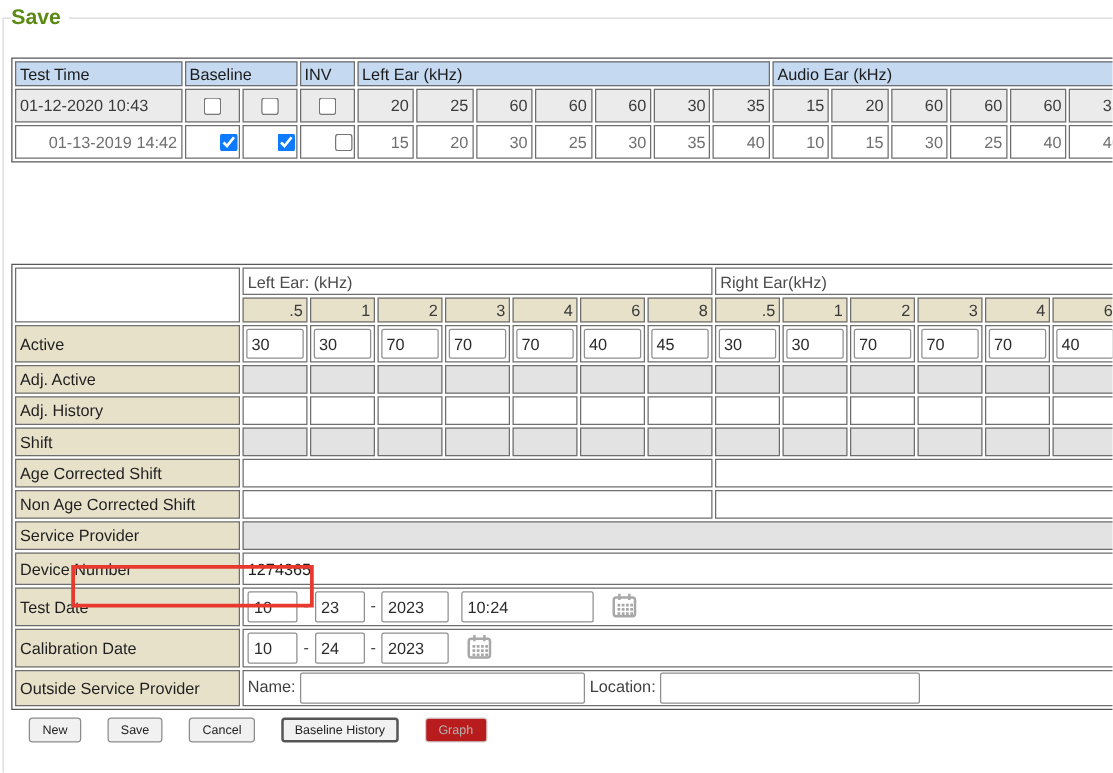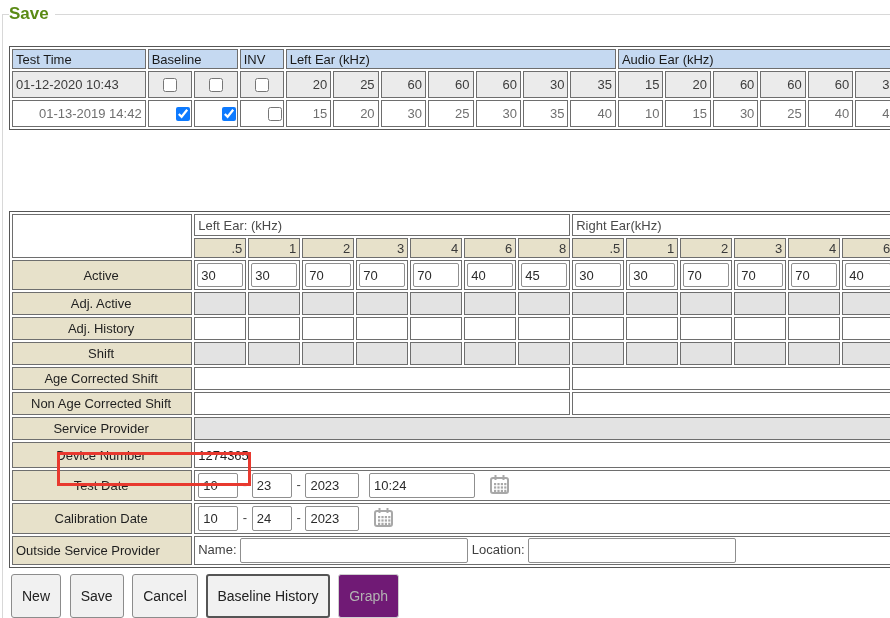--- a/index.html
+++ b/index.html
@@ -42,21 +42,21 @@
   .spacer{height:81px;}
   
   .detail-table tr.ear-hdr{height:22px;}
   .detail-table tr.freq-hdr{height:20px;}
   .detail-table tr.active-row{height:29px;}
   .detail-table tr.plain{height:23px;}
   .detail-table tr.device-row{height:26px;}
   .detail-table tr.date-row{height:31px;}
   .detail-table tr.osp-row{height:29px;}
   .detail-table th.rlabel{
-    background:var(--label_tan,#e7e1ca);text-align:center;color:#1f1f1f;padding-right:5px;
+    background:var(--label_tan,#e7e1ca);text-align:left;color:#1f1f1f;padding-right:5px;
   }
   .detail-table th.rlabel.left{text-align:left;padding-left:3px;}
   .detail-table th.ear-cell{background:#fff;text-align:left;color:#4a4a4a;}
   .detail-table th.corner{background:#fff;}
   .detail-table th.freq{background:var(--label_tan,#e7e1ca);text-align:right;color:#3a3a3a;}
   .detail-table td.gray{background:var(--cell_gray,#e3e3e3);}
   .detail-table td.white{background:#ffffff;}
   .detail-table td.icell{padding:2px 2px;background:#fff;}
   .val-input{
     width:38px;height:20px;border:1px solid #8f8f8f;border-radius:2px;
@@ -72,26 +72,26 @@
   .din.name{width:218px;}
   .din.loc{width:198px;}
   .dash{color:#444;margin:0 1px;}
   .flabel{color:#3f3f3f;}
   .cal{display:inline-block;vertical-align:middle;margin-left:10px;cursor:pointer;}
   .widget-cell{background:#fff;padding:2px 4px;}
   .device-val{padding-left:6px;color:#1d1d1d;}
   
   .btnbar{margin-top:6px;padding-left:2px;}
   .btn{
-    font-family:inherit;font-size:14px;color:#222;
+    font-family:inherit;font-size:10px;color:#222;
     background:#f1f1f1;border:1px solid #8c8c8c;border-radius:3px;
-    padding:3px 10px;margin-right:5px;height:44px;
+    padding:3px 10px;margin-right:5px;height:20px;margin-left:12px;
   }
   .btn.focused{border:2px solid #555;padding:2px 9px;}
-  .btn:disabled{background:#701a75;border-color:#cfcfcf;color:#b3b3b3;}
+  .btn:disabled{background:#b91c1c;border-color:#cfcfcf;color:#b3b3b3;}
   
   .highlight-box{
     position:absolute;left:57px;top:452px;width:188px;height:28px;
     border:3px solid var(--highlight_red,#e8392f);z-index:5;pointer-events:none;
   }
 </style>
 </head>
 <body>
 
 <fieldset class="audio">

